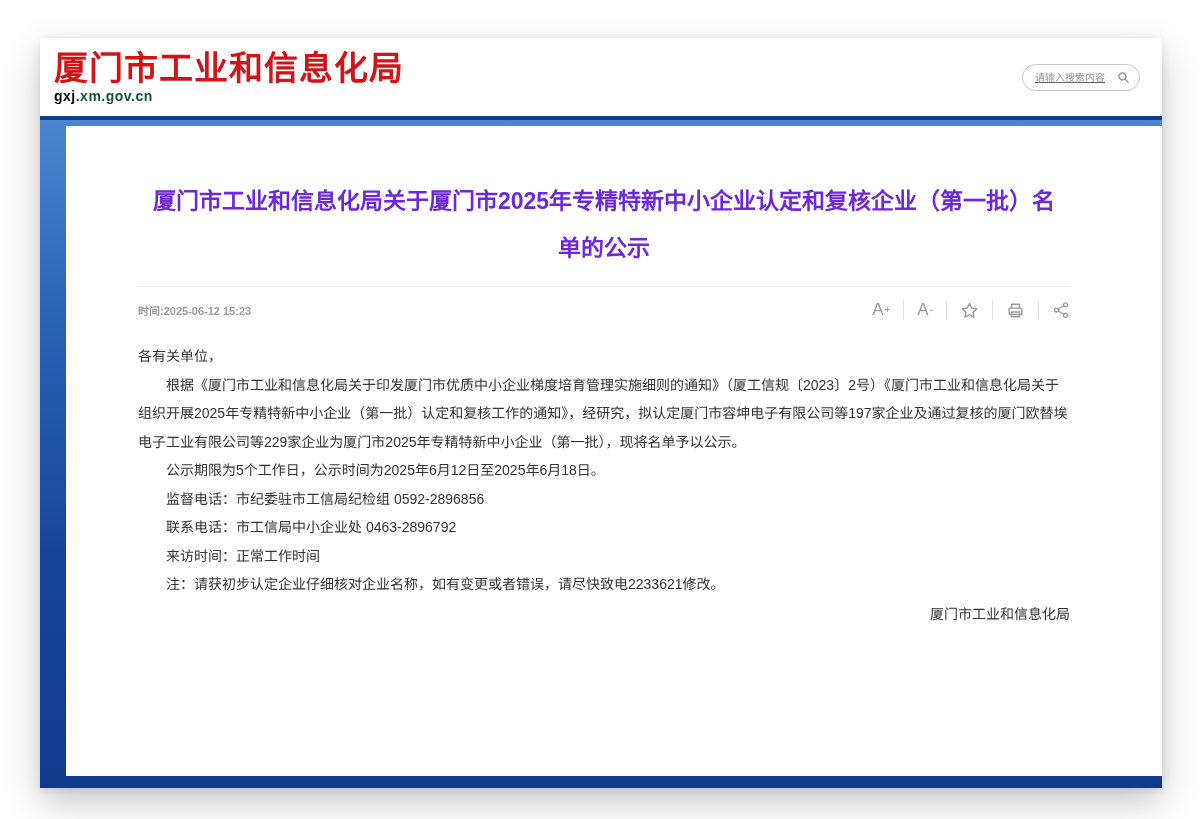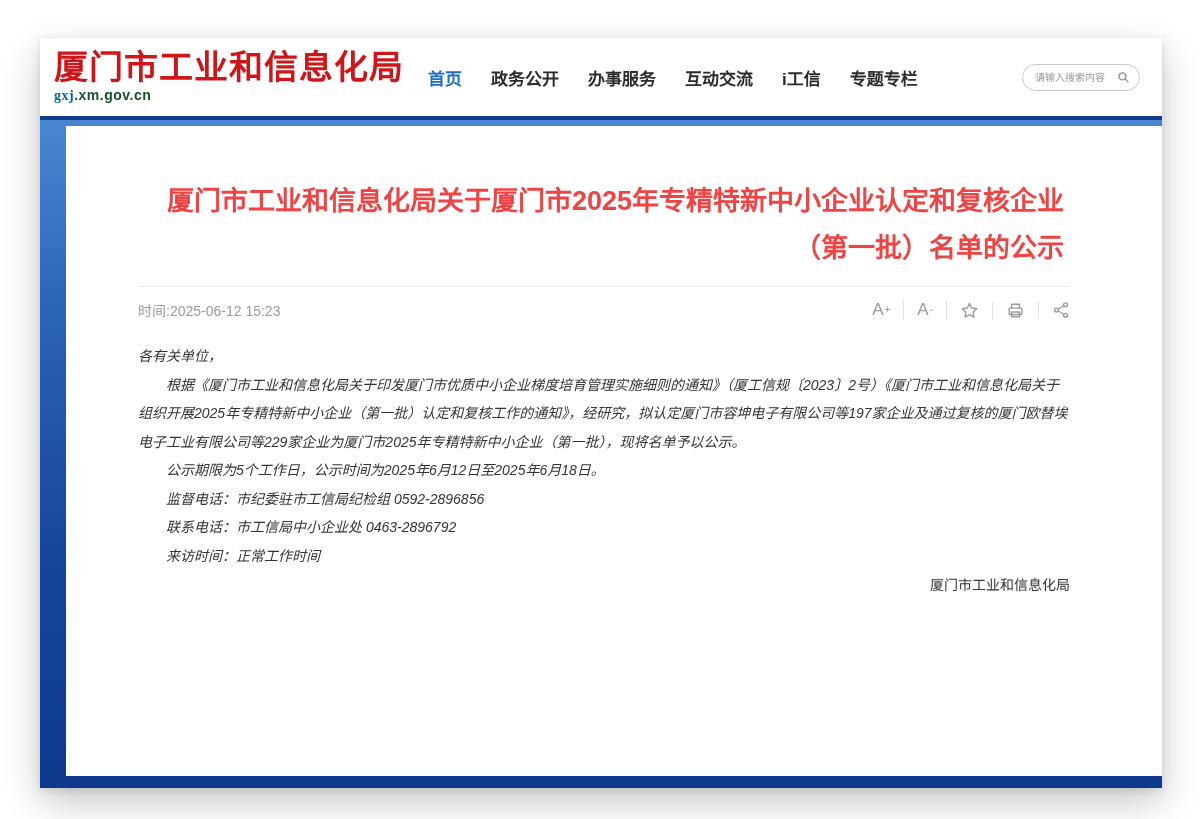--- a/index.html
+++ b/index.html
@@ -26,103 +26,96 @@
     padding:0 22px 0 14px;
     background:#ffffff;
   }
   .logo-block { display:flex; flex-direction:column; cursor:pointer; }
   .logo-title {
     font-family:"Liberation Serif","DejaVu Serif",serif;
     font-weight:bold; font-size:34px; line-height:36px;
     color:#d01518; letter-spacing:1px;
   }
   .logo-domain { font-size:14px; font-weight:bold; letter-spacing:0.5px; margin-top:1px; }
-  .logo-domain .pre { color:#0369a1;font-family:Liberation Serif, serif; }
+  .logo-domain .pre { color:#000000; }
   .logo-domain .suf { color:#14532d; }
   .main-nav { display:flex; align-items:center; margin-left:24px; gap:29px; }
   .main-nav a {
     text-decoration:none; font-size:17px; font-weight:bold; color:#2b2b2b;
     white-space:nowrap; cursor:pointer;
   }
   .main-nav a.active { color:#1b6ec2; }
   .search-pill {
     margin-left:auto; width:118px; height:27px;
     border:1px solid #c9c9c9; border-radius:14px;
     display:flex; align-items:center; padding:0 9px 0 12px;
     background:#fff;
   }
   .search-pill input {
     border:none; outline:none; background:transparent;
     width:100%; font-size:10px; color:#666;
     font-family:"Liberation Sans","DejaVu Sans",sans-serif;
+    text-decoration:underline;
   }
   .search-pill input::placeholder { color:#9a9a9a; }
   .search-pill svg { flex:0 0 auto; cursor:pointer; }
   
   .band {
     flex:1 1 auto;
     border-top:4px solid #123d8f;
     background:linear-gradient(180deg,#4a86d2 0%, #2a62b4 30%, #16469a 65%, #0e3a8c 100%);
     padding:6px 0 12px 26px;
     display:flex;
   }
   .content-card {
     background:#ffffff;
     flex:1 1 auto;
     padding:52px 92px 26px 72px;
     overflow:hidden;
   }
   .article-title {
-    font-size:27px; font-weight:bold; color:#ef4444;
-    text-align:right; line-height:47px;
+    font-size:23px; font-weight:bold; color:#6d28d9;
+    text-align:center; line-height:47px;
     margin:0 6px 14px;
   }
   .meta-row {
     border-top:1px solid #ececec;
     margin-top:4px; padding-top:13px; margin-bottom:22px;
     display:flex; justify-content:space-between; align-items:center;
   }
-  .meta-time { color:#9b9b9b; font-size:14px; }
+  .meta-time { color:#9b9b9b; font-size:11px;font-weight:bold; }
   .tools { display:flex; align-items:center; color:#9b9b9b; }
   .tool {
     display:flex; align-items:center; justify-content:center;
     padding:0 13px; cursor:pointer; font-size:17px; line-height:20px;
     color:#9b9b9b;
   }
   .tool + .tool { border-left:1px solid #e2e2e2; }
   .tool sup { font-size:10px; line-height:10px; margin-left:1px; }
   .tool svg { display:block; }
   .tools .tool:last-child { padding-right:0; }
   
   .article-body { font-size:14px; color:#333333; line-height:28.5px; }
-  .article-body p { margin:0;font-style:italic; }
+  .article-body p { margin:0; }
   .article-body p.indent { text-indent:2em; }
   .signature { text-align:right; font-size:14px; color:#333333; line-height:28.5px; margin-top:1px; }
 </style>
 </head>
 <body>
 
 <div class="page-card">
 
   <div class="site-header">
     <div class="logo-block">
       <div class="logo-title">厦门市工业和信息化局</div>
       <div class="logo-domain">
         <span class="pre">gxj</span><span class="suf">.xm.gov.cn</span>
       </div>
     </div>
 
-    <nav class="main-nav">
-      <a class="active">首页</a>
-      <a>政务公开</a>
-      <a>办事服务</a>
-      <a>互动交流</a>
-      <a>i工信</a>
-      <a>专题专栏</a>
-    </nav>
 
     <div class="search-pill">
       <input type="text" placeholder="请输入搜索内容" style="">
       <svg width="13" height="13" viewBox="0 0 24 24" fill="none" stroke="#8d8d8d" stroke-width="2.4" stroke-linecap="round">
         <circle cx="10" cy="10" r="6.5"></circle>
         <line x1="15" y1="15" x2="20.5" y2="20.5"></line>
       </svg>
     </div>
   </div>
 
@@ -166,20 +159,21 @@
         </div>
       </div>
 
       <div class="article-body">
         <p>各有关单位，</p>
         <p class="indent">根据《厦门市工业和信息化局关于印发厦门市优质中小企业梯度培育管理实施细则的通知》（厦工信规〔2023〕2号）《厦门市工业和信息化局关于组织开展2025年专精特新中小企业（第一批）认定和复核工作的通知》，经研究，拟认定厦门市容坤电子有限公司等197家企业及通过复核的厦门欧替埃电子工业有限公司等229家企业为厦门市2025年专精特新中小企业（第一批），现将名单予以公示。</p>
         <p class="indent">公示期限为5个工作日，公示时间为2025年6月12日至2025年6月18日。</p>
         <p class="indent">监督电话：市纪委驻市工信局纪检组 0592-2896856</p>
         <p class="indent">联系电话：市工信局中小企业处 0463-2896792</p>
         <p class="indent">来访时间：正常工作时间</p>
+        <p class="indent">注：请获初步认定企业仔细核对企业名称，如有变更或者错误，请尽快致电2233621修改。</p>
       </div>
 
       <div class="signature">
         <p>厦门市工业和信息化局</p>
       </div>
 
     </div>
   </div>
 </div>
 

